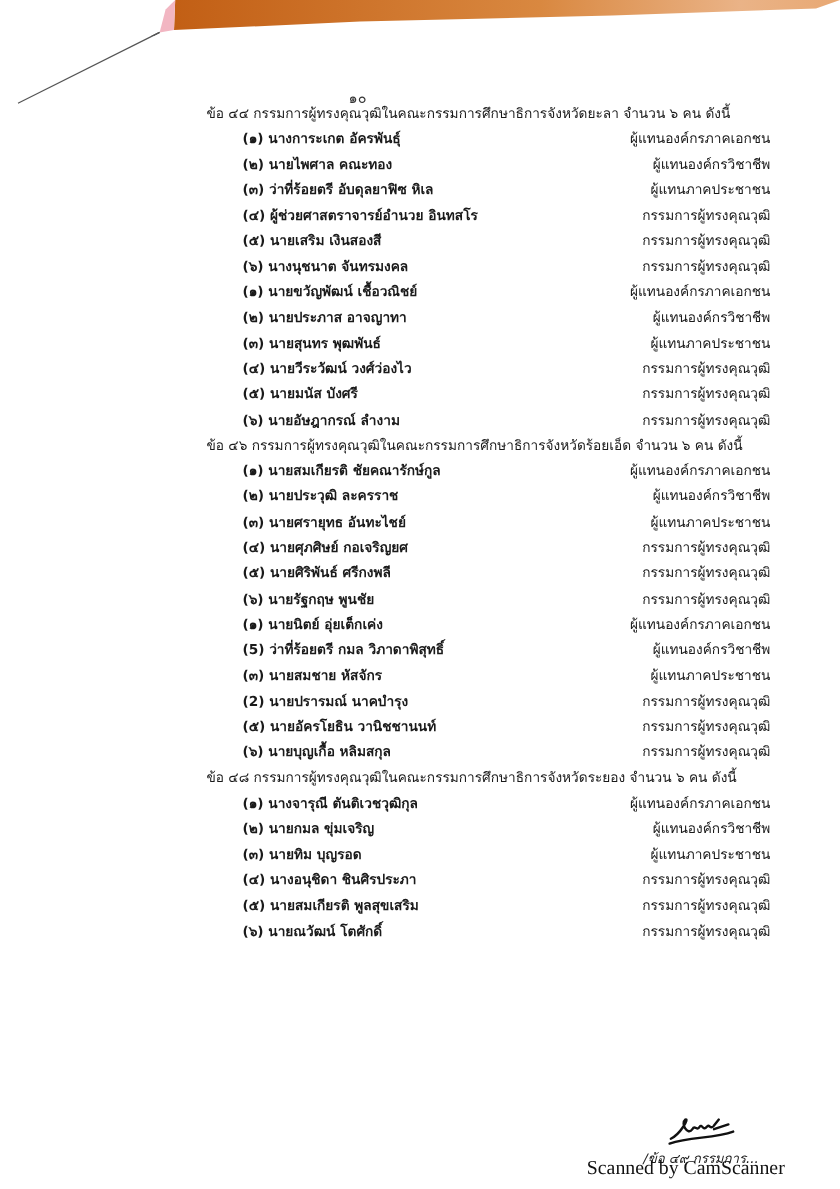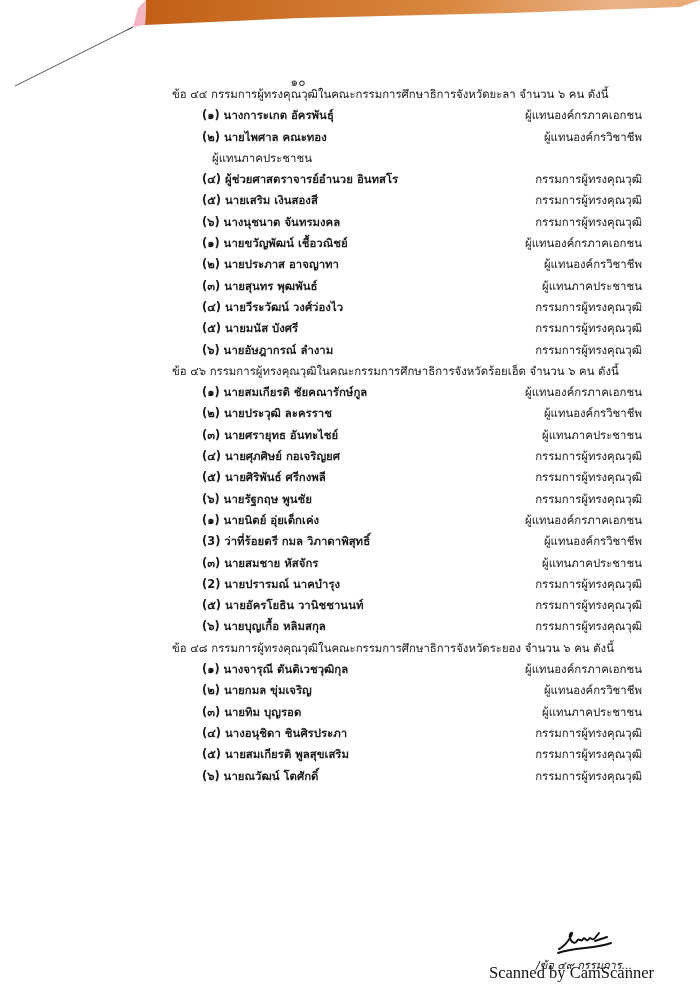--- a/index.html
+++ b/index.html
@@ -66,20 +66,21 @@
     <div class="section-head">ข้อ ๔๔ กรรมการผู้ทรงคุณวุฒิในคณะกรรมการศึกษาธิการจังหวัดยะลา จำนวน ๖ คน ดังนี้</div>
     <div class="row">
         <span class="name">(๑) นางการะเกต  อัครพันธุ์</span>
         <span class="role">ผู้แทนองค์กรภาคเอกชน</span>
       </div>
     <div class="row">
         <span class="name">(๒) นายไพศาล  คณะทอง</span>
         <span class="role">ผู้แทนองค์กรวิชาชีพ</span>
       </div>
     <div class="row">
+        <span class="name">(๓) ว่าที่ร้อยตรี อับดุลยาฟิซ หิเล</span>
         <span class="role">ผู้แทนภาคประชาชน</span>
       </div>
     <div class="row">
         <span class="name">(๔) ผู้ช่วยศาสตราจารย์อำนวย  อินทสโร</span>
         <span class="role">กรรมการผู้ทรงคุณวุฒิ</span>
       </div>
     <div class="row">
         <span class="name">(๕) นายเสริม  เงินสองสี</span>
         <span class="role">กรรมการผู้ทรงคุณวุฒิ</span>
       </div>
@@ -143,21 +144,21 @@
         <span class="role">กรรมการผู้ทรงคุณวุฒิ</span>
       </div>
   </div>
 
   <div>
     <div class="row">
         <span class="name">(๑) นายนิตย์  อุ่ยเต็กเค่ง</span>
         <span class="role">ผู้แทนองค์กรภาคเอกชน</span>
       </div>
     <div class="row">
-        <span class="name">(3) ว่าที่ร้อยตรี กมล  วิภาดาพิสุทธิ์</span>
+        <span class="name">(5) ว่าที่ร้อยตรี กมล  วิภาดาพิสุทธิ์</span>
         <span class="role">ผู้แทนองค์กรวิชาชีพ</span>
       </div>
     <div class="row">
         <span class="name">(๓) นายสมชาย  หัสจักร</span>
         <span class="role">ผู้แทนภาคประชาชน</span>
       </div>
     <div class="row">
         <span class="name">(2) นายปรารมณ์  นาคบำรุง</span>
         <span class="role">กรรมการผู้ทรงคุณวุฒิ</span>
       </div>

